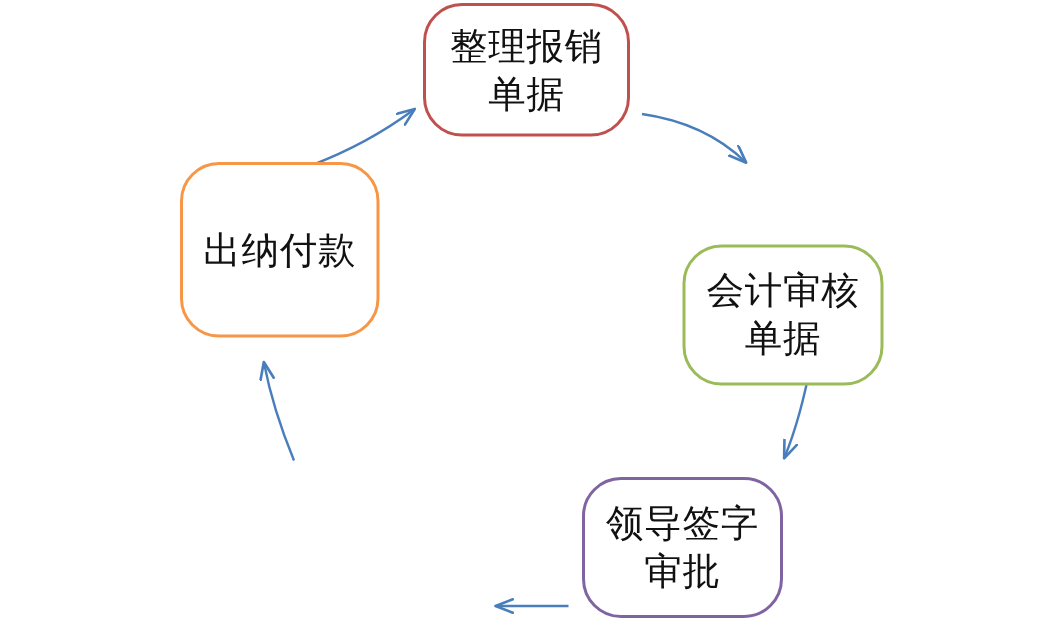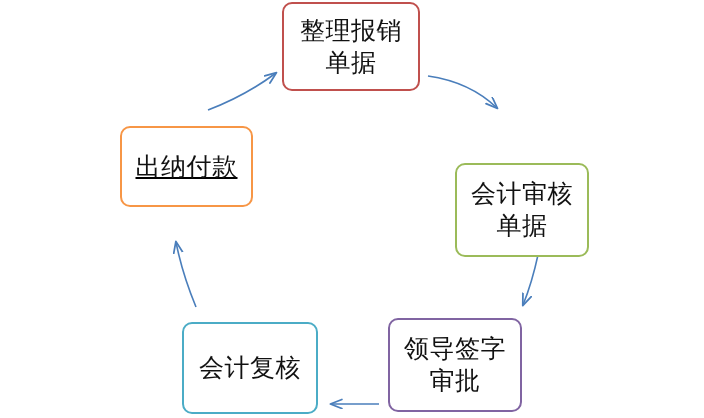--- a/index.html
+++ b/index.html
@@ -14,21 +14,21 @@
     background: #ffffff;
     overflow: hidden;
     font-family: "DejaVu Sans", sans-serif;
   }
   .node {
     position: absolute;
     box-sizing: border-box;
     background: #ffffff;
     border-style: solid;
     border-width: 2.5px;
-    border-radius: 10px;
+    border-radius: 26px;
     display: flex;
     align-items: center;
     justify-content: center;
     text-align: center;
   }
   .node-label {
     font-family: "DejaVu Serif", "Liberation Serif", serif;
     font-size: 25px;
     line-height: 1.28;
     color: #111111;
@@ -76,21 +76,18 @@
   <div class="node" style="left: 455px; top: 119px; width: 134px; height: 94px; border-color: rgb(155, 187, 89); margin-top: 44px;">
     <span class="node-label">会计审核
 单据</span>
   </div>
 
   <div class="node" style="left: 388px; top: 318px; width: 134px; height: 94px; border-color: rgb(128, 100, 162);">
     <span class="node-label">领导签字
 审批</span>
   </div>
 
-  <div class="node" style="left: 182px; top: 322px; width: 136px; height: 92px; border-color: rgb(75, 172, 198);">
-    <span class="node-label">会计复核</span>
-  </div>
 
-  <div class="node" style="left: 120px; top: 126px; width: 133px; height: 81px; border-color: rgb(247, 150, 70); text-decoration: underline;">
+  <div class="node" style="left: 120px; top: 108px; width: 133px; height: 117px; border-color: rgb(247, 150, 70);">
     <span class="node-label">出纳付款</span>
   </div>
 
 </div>
 
 </body></html>

